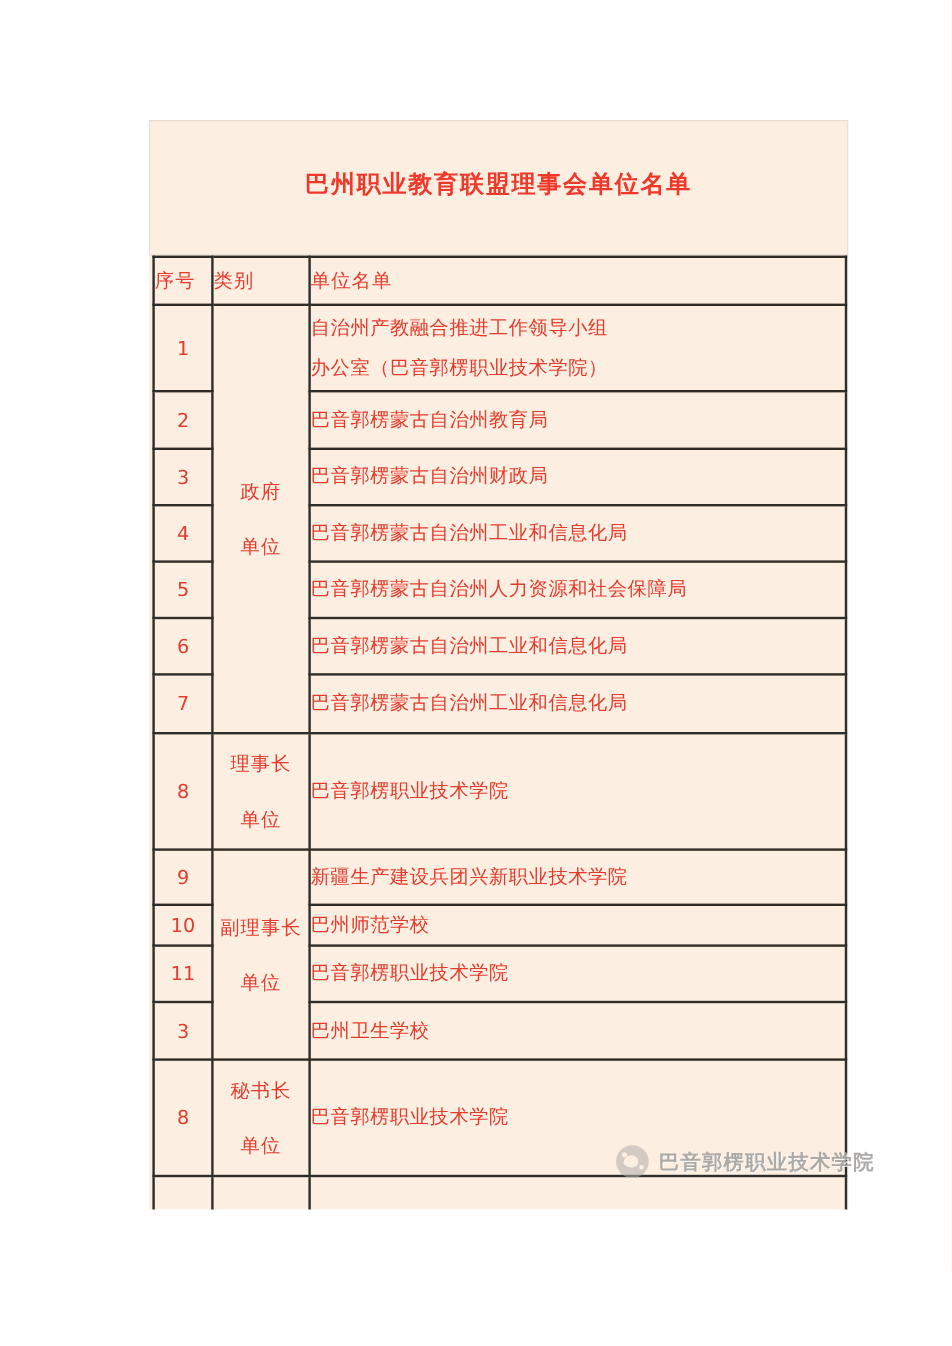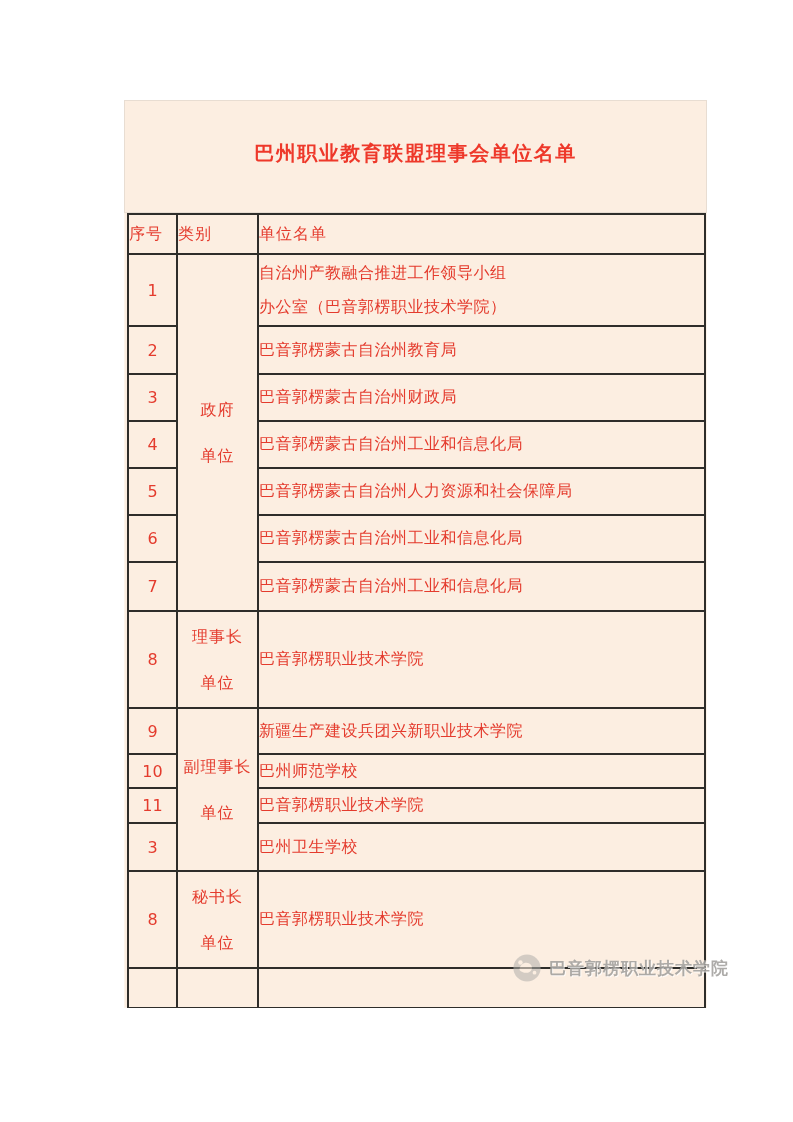--- a/index.html
+++ b/index.html
@@ -191,21 +191,21 @@
           <span class="cat-line">副理事长</span>
           <span class="cat-line">单位</span>
         </div>
       </td>
       <td class="unit">新疆生产建设兵团兴新职业技术学院</td>
     </tr>
     <tr style="height:34px">
       <td class="num">10</td>
       <td class="unit">巴州师范学校</td>
     </tr>
-    <tr style="height:35px">
+    <tr style="height:47px">
       <td class="num">11</td>
       <td class="unit">巴音郭楞职业技术学院</td>
     </tr>
     <tr style="height:48px">
       <td class="num">3</td>
       <td class="unit">巴州卫生学校</td>
     </tr>
 
     <tr style="height:97px">
       <td class="num">8</td>

